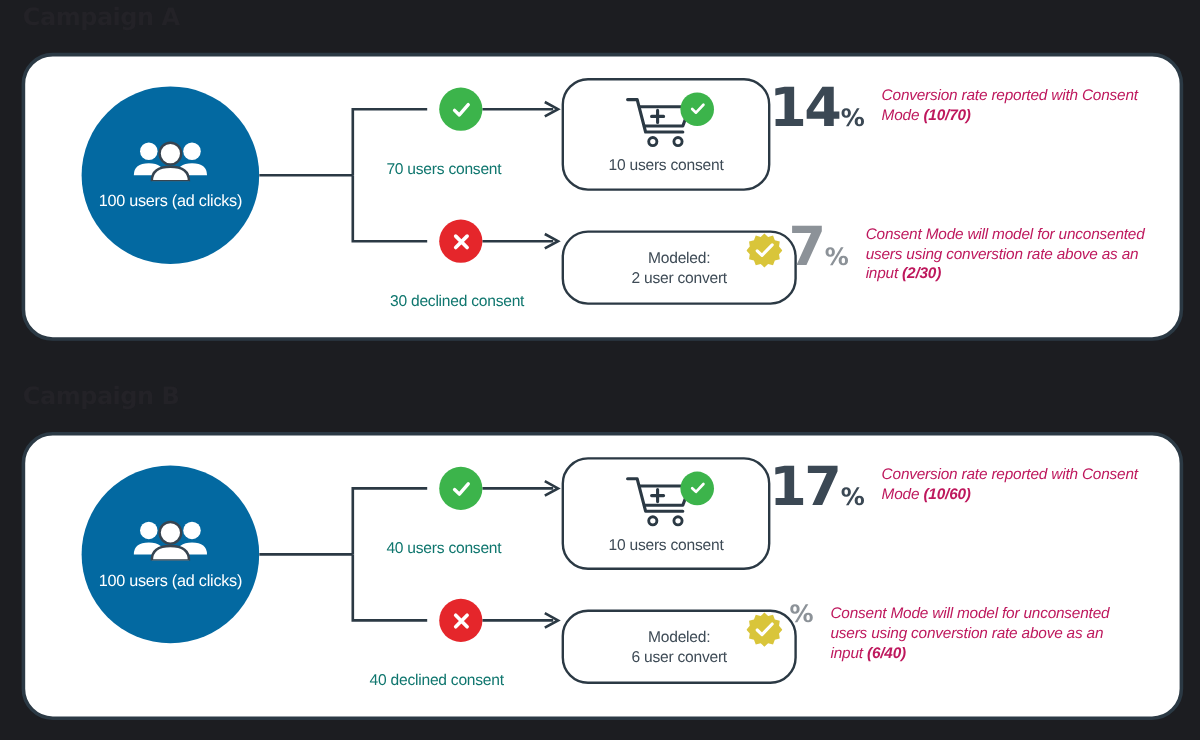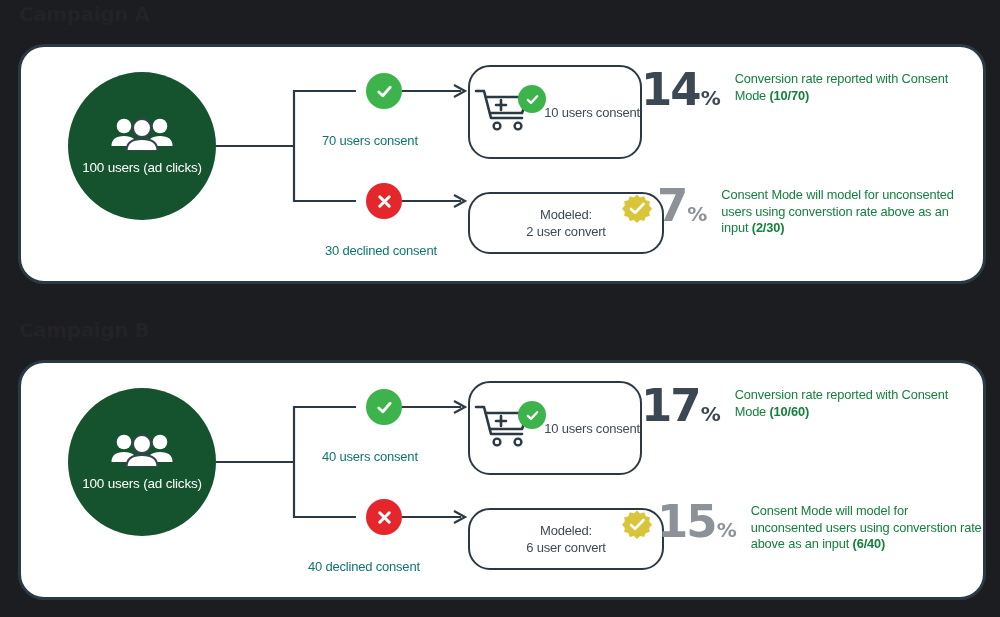--- a/index.html
+++ b/index.html
@@ -45,21 +45,21 @@
   .card.b { top: 360px; height: 240px; }
 
   
   .audience {
     position: absolute;
     left: 47px;
     top: 25px;
     width: 148px;
     height: 148px;
     border-radius: 50%;
-    background: #14532d;
+    background: #0369a1;
     display: flex;
     flex-direction: column;
     align-items: center;
     justify-content: center;
   }
   .people-icon { width: 62px; height: 34px; margin-bottom: 9px; }
   .audience-label {
     color: #ffffff;
     font-size: 13.5px;
     letter-spacing: -0.2px;
@@ -98,21 +98,21 @@
     white-space: nowrap;
   }
 
   
   .outcome {
     position: absolute;
     border: 2.5px solid #2b3944;
     border-radius: 22px;
     background: #fff;
     display: flex;
-    flex-direction: row;
+    flex-direction: column;
     align-items: center;
     justify-content: center;
   }
   .outcome.cart    { left: 447px; top: 18px;  width: 174px; height: 94px; }
   .outcome.modeled { left: 447px; top: 145px; width: 196px; height: 62px; }
 
   .cart-wrap { position: relative; width: 76px; height: 48px; margin-bottom: 2px; }
   .cart-icon { width: 68px; height: 46px; }
   .cart-check {
     position: absolute; right: -2px; top: -2px;
@@ -160,23 +160,24 @@
     font-family: "DejaVu Sans", sans-serif;
   }
   .stat.top .pct-num, .stat.top .pct-sym { color: #3b4854; }
   .stat.bot .pct-num, .stat.bot .pct-sym { color: #8c9298; }
 
   .stat-copy {
     margin-left: 14px;
     margin-top: 4px;
     font-size: 12.8px;
     line-height: 16.5px;
-    color: #15803d;
+    color: #be185d;
     letter-spacing: -0.15px;
     max-width: 250px;
+    font-style: italic;
   }
   .stat-copy b { font-weight: bold; }
 </style>
 </head>
 <body>
 
 <div class="page">
 
   <div class="section-title a">Campaign A</div>
 
@@ -355,21 +356,20 @@
         <span class="pct-num">17</span>
         <span class="pct-sym">%</span>
       </div>
       <div class="stat-copy">
         <span>Conversion rate reported with Consent Mode </span><b>(10/60)</b>
       </div>
     </div>
 
     <div class="stat bot">
       <div class="pct-wrap">
-        <span class="pct-num">15</span>
         <span class="pct-sym">%</span>
       </div>
       <div class="stat-copy">
         <span>Consent Mode will model for unconsented users using converstion rate above as an input </span><b>(6/40)</b>
       </div>
     </div>
 
   </div>
 
 </div>

